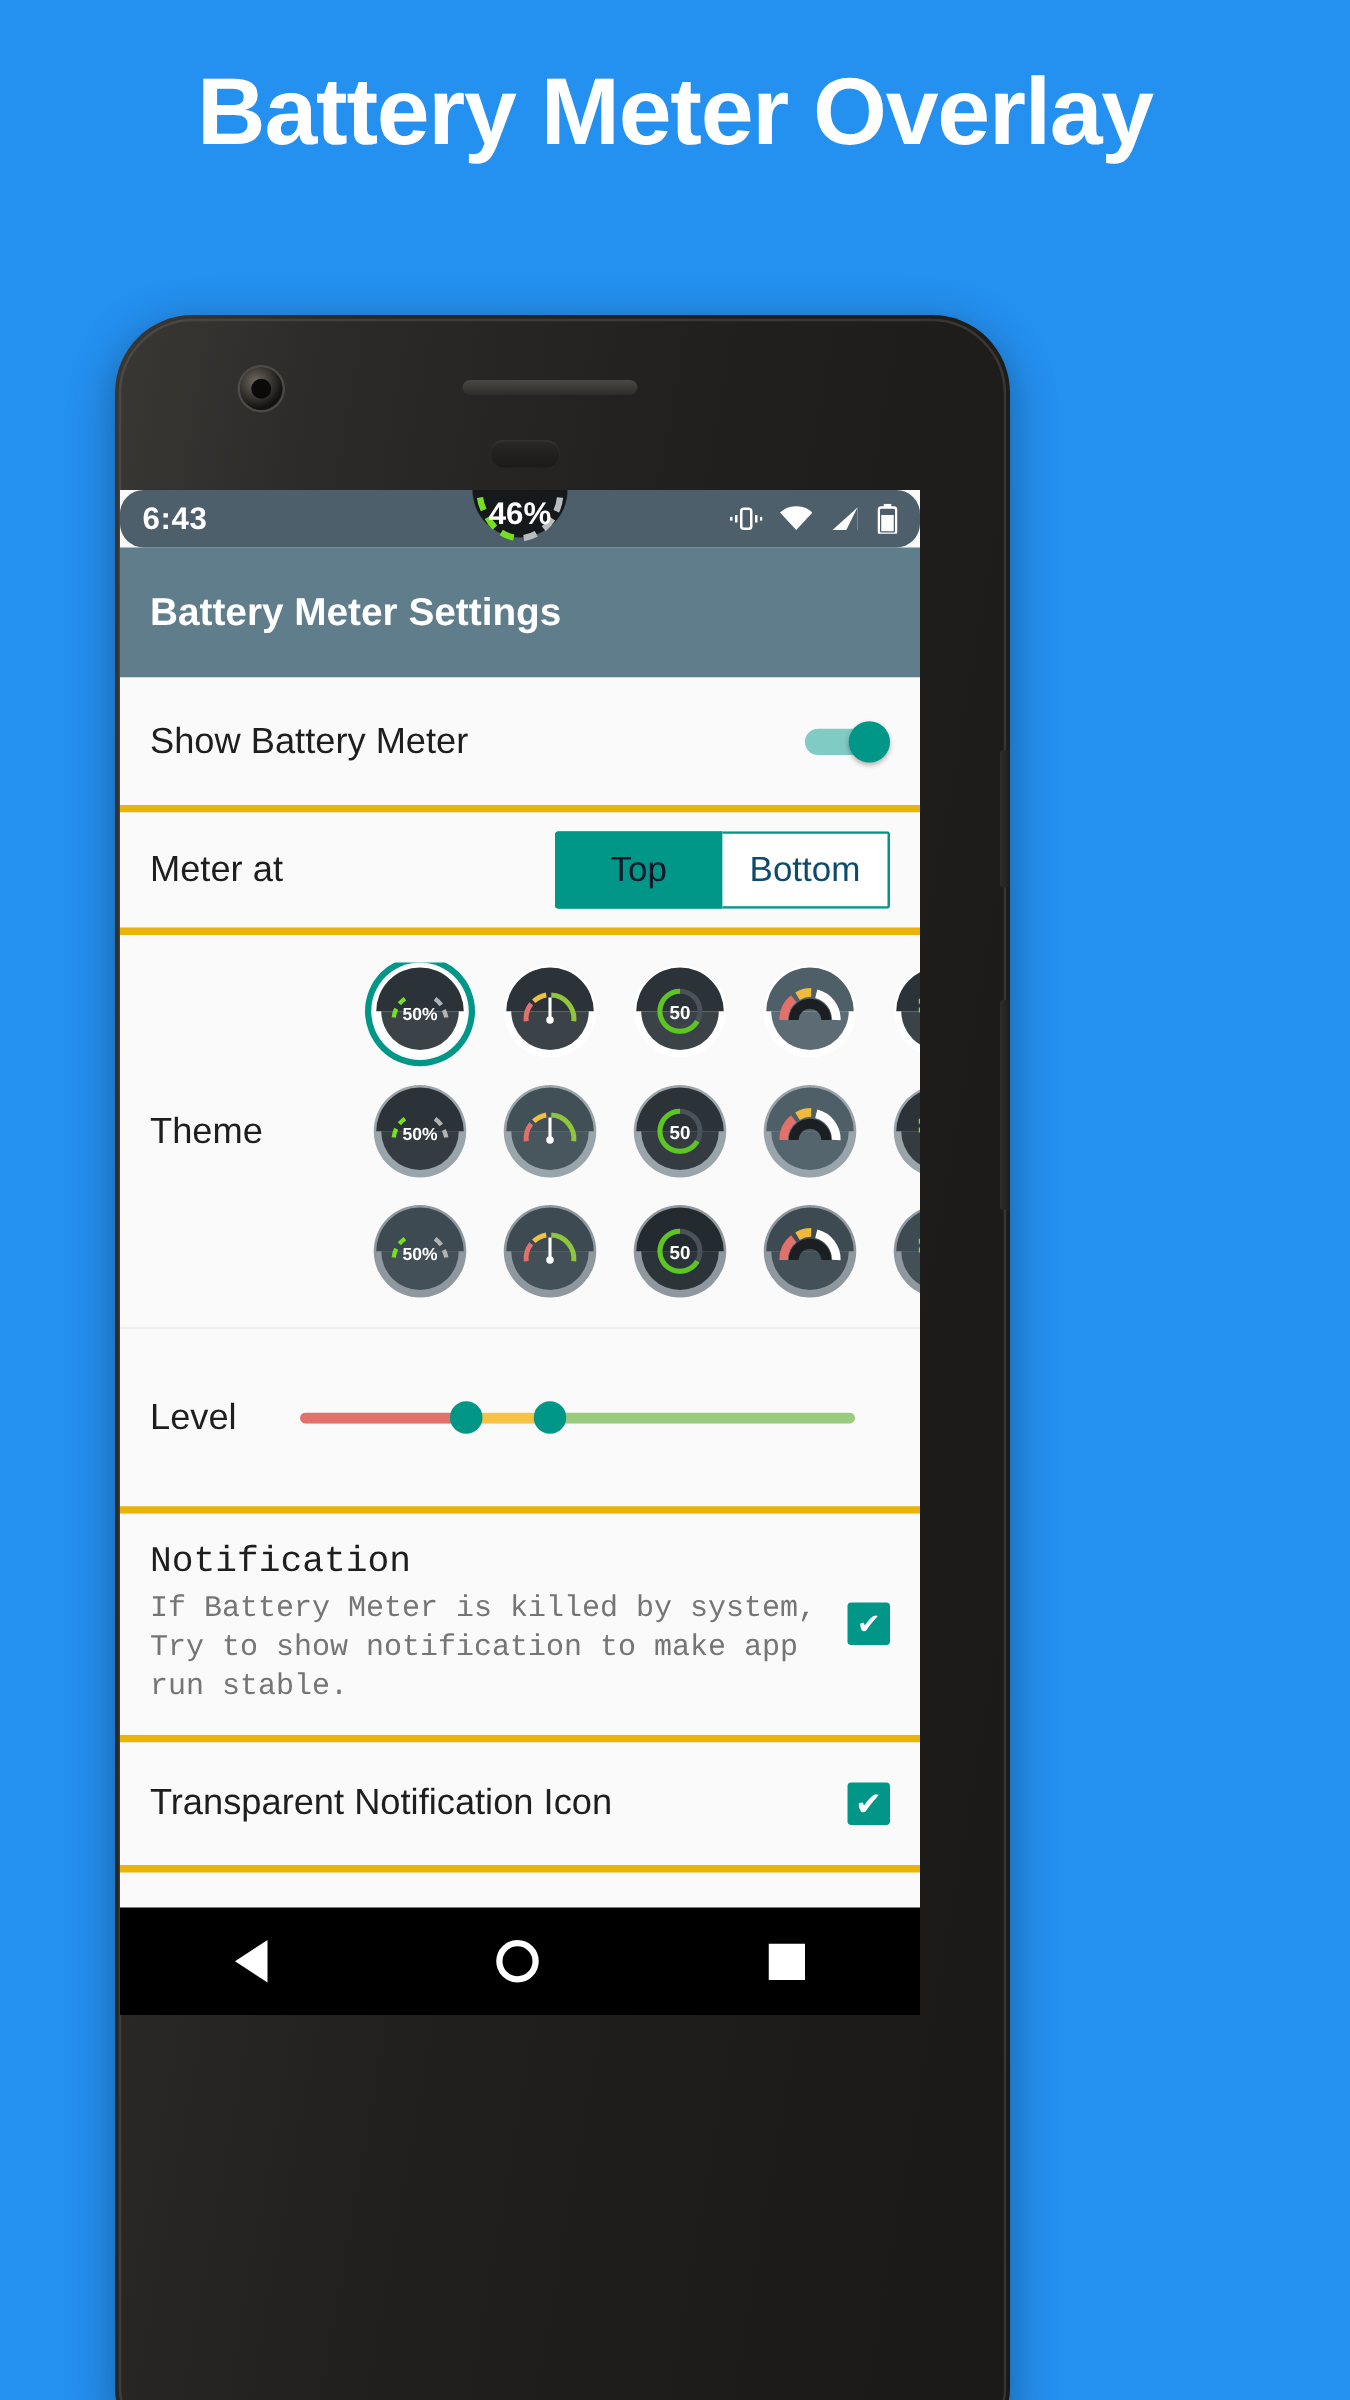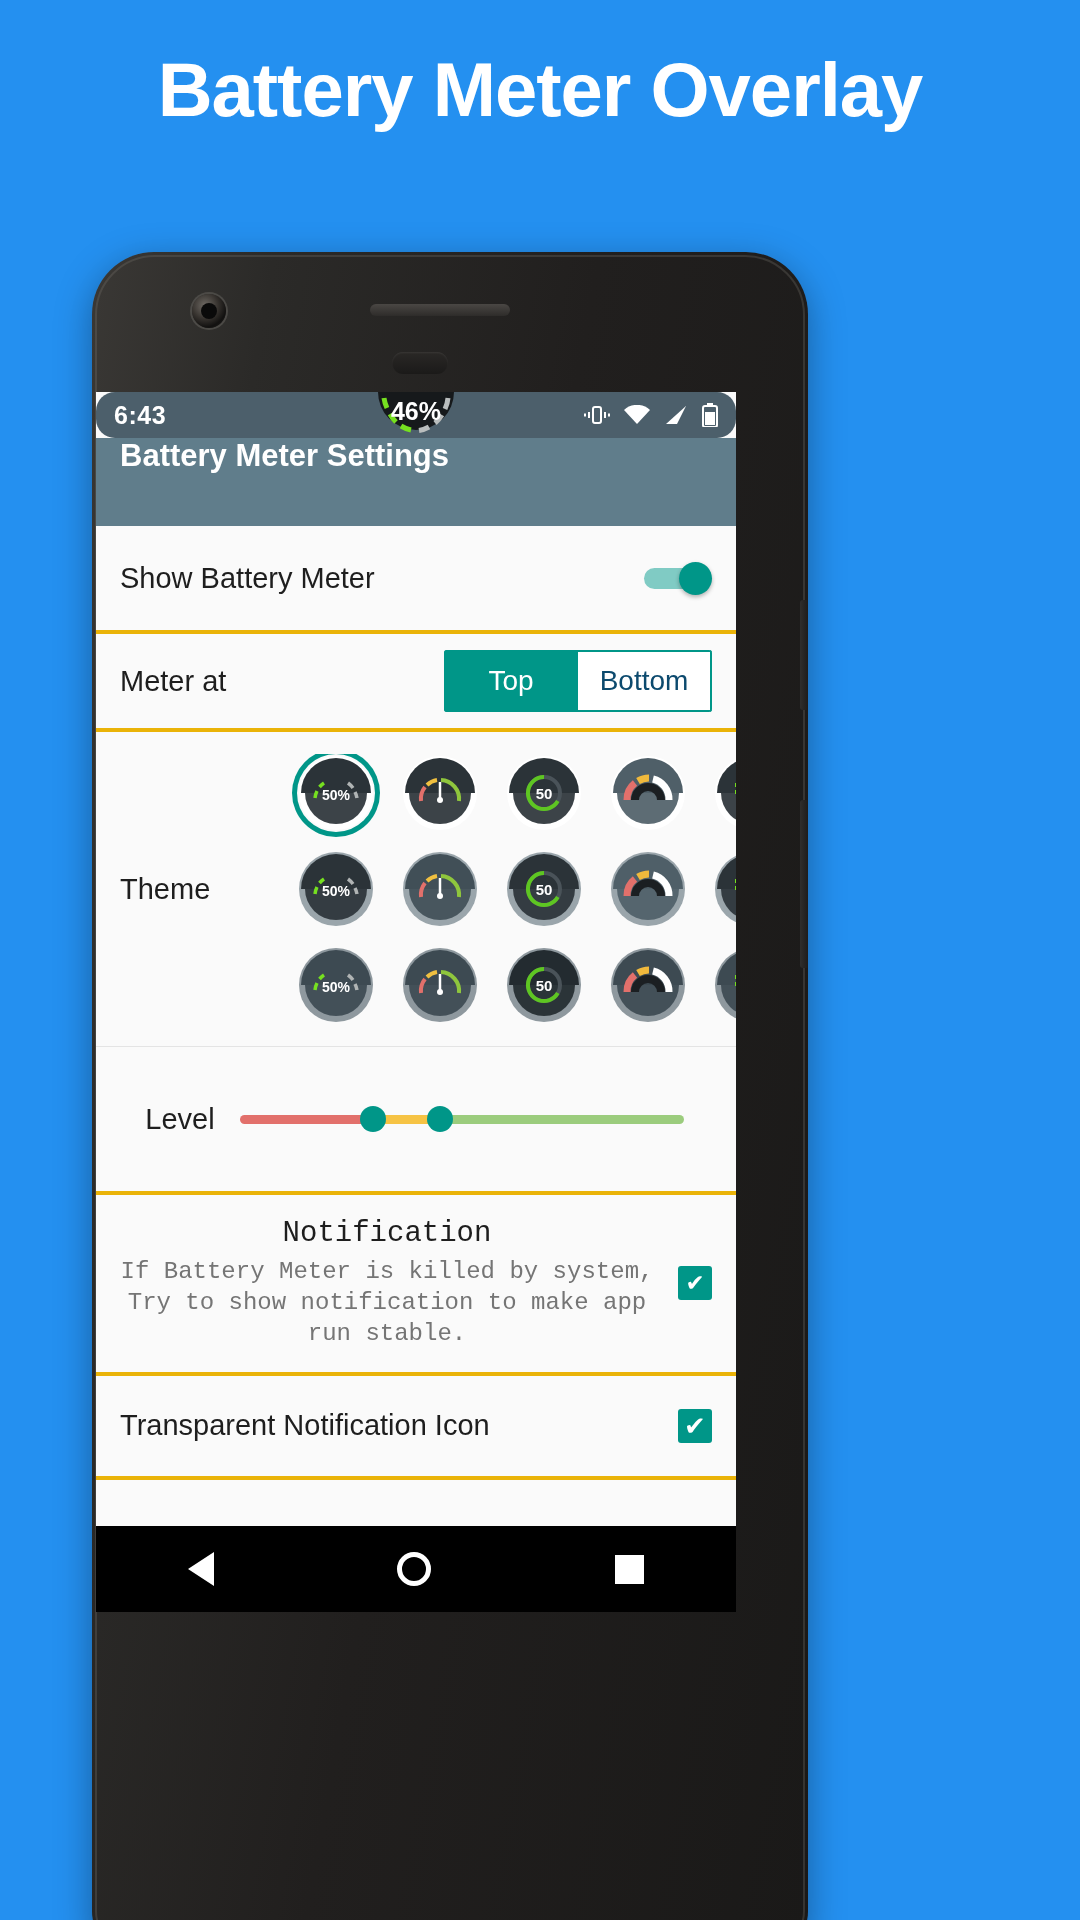--- a/index.html
+++ b/index.html
@@ -120,36 +120,35 @@
     text-align: center;
     top: 5px;
     color: #ffffff;
     font-size: 25px;
     font-weight: bold;
     z-index: 3;
   }
 
   
   .appbar {
-    height: 88px;
+    height: 104px;
     background: #607d8b;
-    display: flex;
-    align-items: flex-start;
-    padding: 0 24px;
-  }
-  .appbar-title { color: #fff; font-size: 31px; font-weight: bold; }
-
-  
-  .row {
-    background: #fafafa;
-    border-bottom: 4px solid #eab308;
     display: flex;
     align-items: center;
     padding: 0 24px;
-    text-align: center;
+  }
+  .appbar-title { color: #fff; font-size: 31px; font-weight: bold; }
+
+  
+  .row {
+    background: #fafafa;
+    border-bottom: 6px solid #eab308;
+    display: flex;
+    align-items: center;
+    padding: 0 24px;
   }
   .row-label { font-size: 29px; color: #1e1e1e; }
 
   .row-toggle { height: 108px; justify-content: space-between; }
 
   .switch {
     width: 72px; height: 32px; position: relative;
   }
   .switch-track {
     position: absolute; left: 4px; top: 6px;
@@ -165,21 +164,21 @@
 
   .row-segment { height: 98px; justify-content: space-between; }
   .segmented { display: flex; height: 62px; border-radius: 3px; overflow: hidden; }
   .seg {
     min-width: 134px;
     display: flex; align-items: center; justify-content: center;
     font-size: 28px;
     border: 2px solid #009688;
     cursor: pointer;
   }
-  .seg.active { background: #009688; color: #ffffff; border-color:#009688; }
+  .seg.active { background: #009688; color: #0f172a; border-color:#009688; }
   .seg.inactive { background: #ffffff; color: #0c4a6e; border-left: none; }
 
   
   .row-theme {
     padding: 22px 0 22px 24px;
     align-items: center;
     border-bottom: 1px solid #e4e4e4;
     background:#fafafa;
     display:flex;
   }

